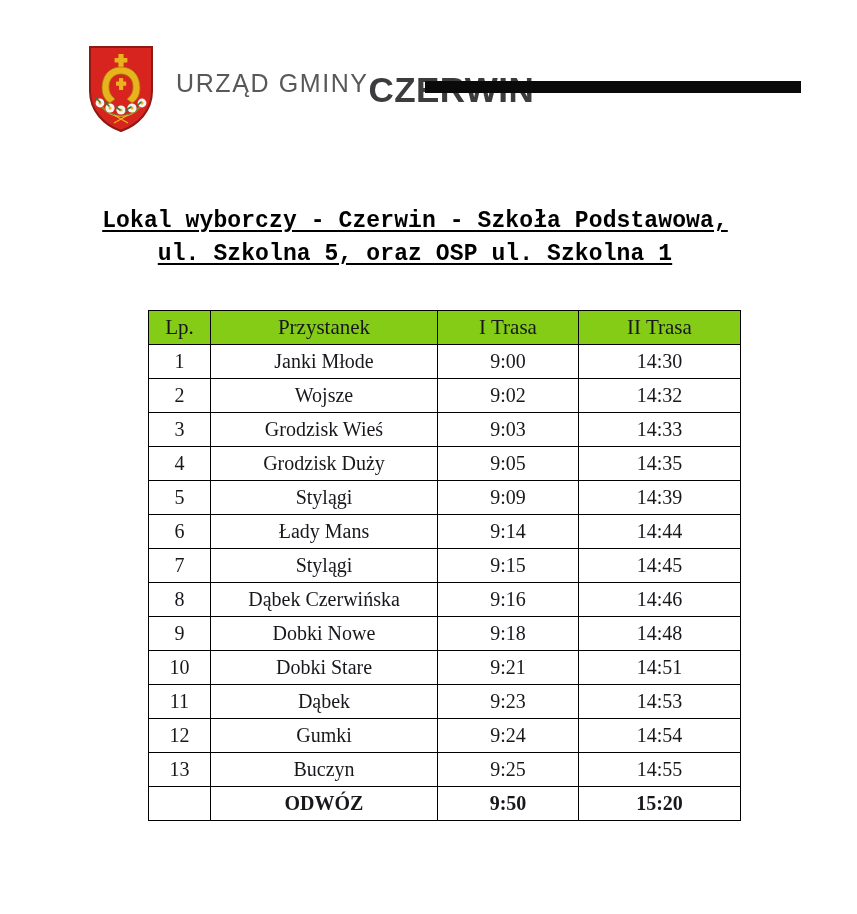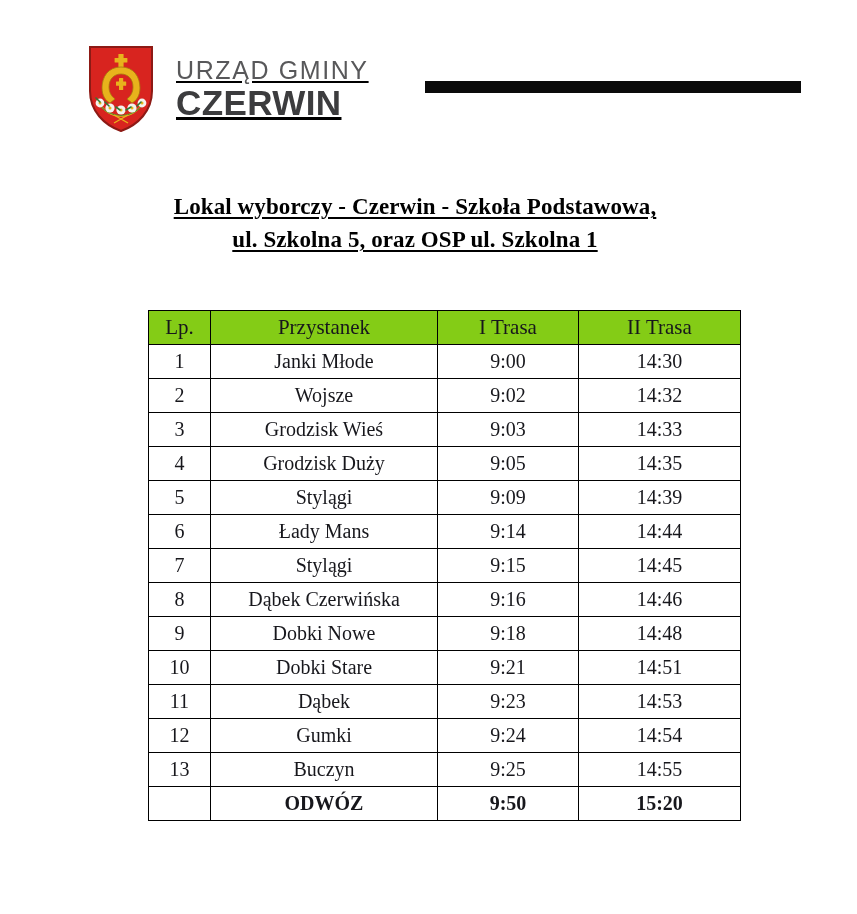--- a/index.html
+++ b/index.html
@@ -30,23 +30,21 @@
   }
   #crest {
     width: 66px;
     height: 88px;
     flex: 0 0 auto;
     display: block;
   }
   #logo-text {
     margin-left: 22px;
     display: flex;
-    flex-direction: column;
     justify-content: center;
-    text-decoration: underline;
   }
   #logo-line1 {
     font-family: "Liberation Sans", "DejaVu Sans", sans-serif;
     font-size: 25px;
     letter-spacing: 1.6px;
     color: #58585a;
     line-height: 1.05;
     font-weight: 400;
   }
   #logo-line2 {
@@ -64,23 +62,24 @@
     top: 81px;
     width: 376px;
     height: 12px;
     background: #0a0a0a;
   }
 
   
   #doc-title {
     position: absolute;
     left: 0;
-    top: 191px;
+    top: 205px;
     width: 830px;
     text-align: center;
+    font-family: Liberation Mono, monospace;
   }
   #doc-title .tline {
     display: block;
     font-size: 23px;
     font-weight: bold;
     color: #000000;
     line-height: 1.42;
     letter-spacing: 0.1px;
   }
   #doc-title .tline span.u {

